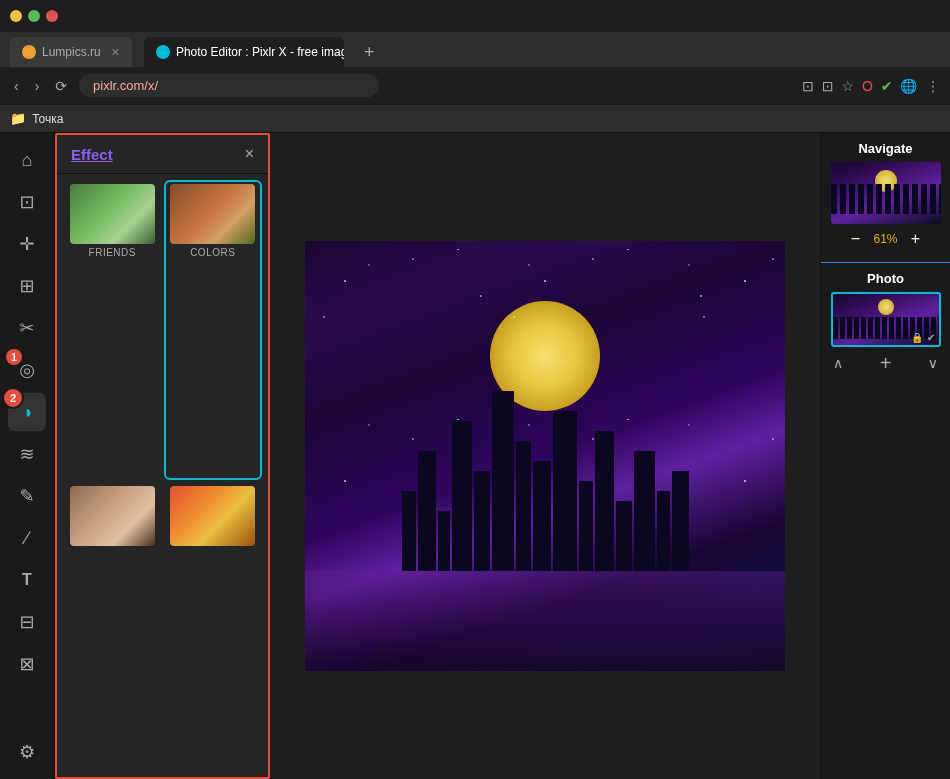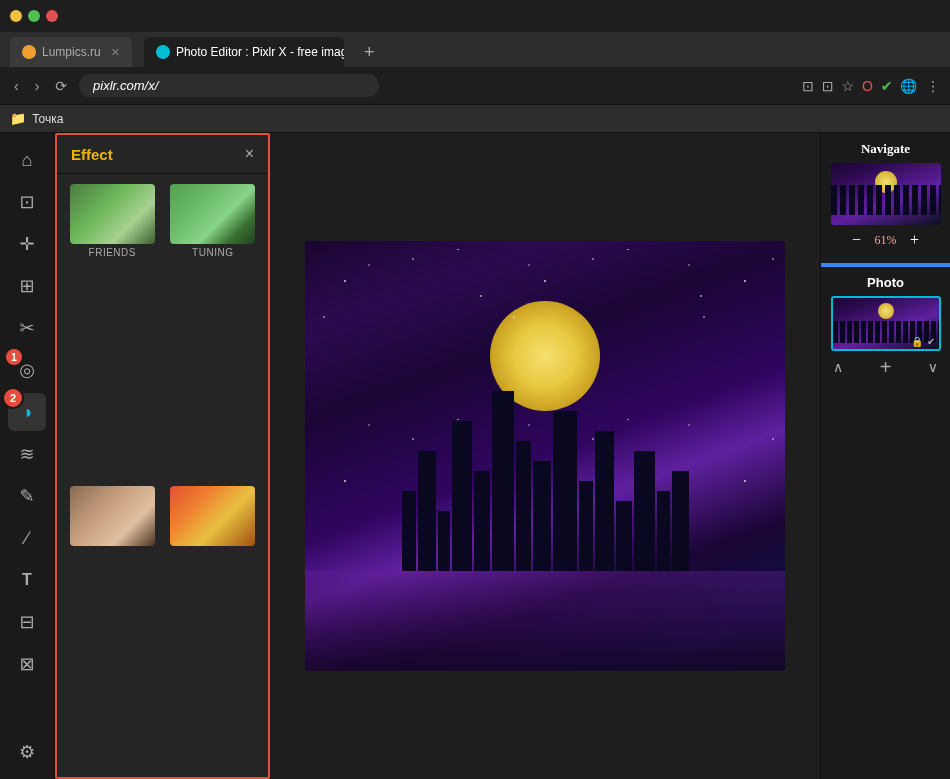--- a/index.html
+++ b/index.html
@@ -53,24 +53,23 @@
     .address-bar {
       display: flex; align-items: center;
       background: #1e1e1e;
       height: 38px;
       padding: 0 10px;
       gap: 8px;
       border-bottom: 1px solid #111;
     }
     .nav-btn { color: #aaa; font-size: 14px; cursor: pointer; padding: 2px 4px; }
     .address-input {
-      flex: 1; background: #2d2d2d; border: none; color: #ffffff;
+      flex: 1; background: #2d2d2d; border: none; color: #fca5a5;
       border-radius: 20px; padding: 4px 14px; font-size: 13px;
       max-width: 300px;
-      font-style: italic;
     }
     .address-icons { display: flex; gap: 8px; align-items: center; margin-left: auto; }
     .addr-icon { color: #aaa; font-size: 14px; cursor: pointer; }
 
     
     .bookmark-bar {
       background: #2d2d2d;
       height: 28px;
       display: flex; align-items: center;
       padding: 0 10px;
@@ -147,21 +146,21 @@
       border-right: 1px solid #111;
       display: flex;
       flex-direction: column;
       flex-shrink: 0;
     }
     .effect-header {
       display: flex; align-items: center; justify-content: space-between;
       padding: 10px 14px;
       border-bottom: 1px solid #111;
     }
-    .effect-title { color: #eab308; font-size: 15px; font-weight: bold; }
+    .effect-title { color: #8b5cf6; font-size: 15px; font-weight: bold; text-decoration: underline; }
     .effect-close { color: #aaa; cursor: pointer; font-size: 16px; }
     .effect-grid {
       display: grid;
       grid-template-columns: 1fr 1fr;
       gap: 6px;
       padding: 8px;
       overflow-y: auto;
       flex: 1;
     }
     .effect-item {
@@ -259,22 +258,21 @@
     .right-panel {
       width: 130px;
       background: #1a1a1a;
       border-left: 1px solid #111;
       display: flex;
       flex-direction: column;
       flex-shrink: 0;
     }
     .navigate-section {
       padding: 8px;
-      border-bottom: 4px solid #3b82f6;
-      font-family: Liberation Serif, serif;
+      border-bottom: 1px solid #3b82f6;
     }
     .section-title { color: #fff; font-size: 13px; font-weight: bold; text-align: center; margin-bottom: 6px; }
     .nav-thumb {
       width: 110px; height: 62px;
       background: linear-gradient(160deg, #1a0530 0%, #2d0a50 20%, #6020a0 60%, #0a1020 100%);
       border-radius: 3px;
       overflow: hidden;
       position: relative;
       margin: 0 auto;
     }
@@ -289,21 +287,21 @@
       position: absolute;
       bottom: 10px; left: 0; right: 0;
       height: 30px;
       background: repeating-linear-gradient(90deg, #0a0820 0px, #0a0820 6px, transparent 6px, transparent 9px);
     }
     .zoom-row {
       display: flex; align-items: center; justify-content: center;
       gap: 8px; padding: 5px 0;
     }
     .zoom-btn { color: #fff; cursor: pointer; font-size: 16px; width: 20px; height: 20px; display: flex; align-items: center; justify-content: center; }
-    .zoom-val { color: #fca5a5; font-size: 12px; }
+    .zoom-val { color: #eab308; font-size: 12px; }
 
     .layers-section { padding: 8px; flex: 1; }
     .layer-thumb {
       width: 110px; height: 55px;
       background: linear-gradient(160deg, #1a0530 0%, #2d0a50 20%, #6020a0 60%, #0a1020 100%);
       border-radius: 3px;
       overflow: hidden;
       position: relative;
       border: 2px solid #00bcd4;
       margin: 0 auto;
@@ -451,26 +449,26 @@
       <span class="effect-title">Effect</span>
       <span class="effect-close">×</span>
     </div>
     <div class="effect-grid">
 
       <div class="effect-item">
         <div class="effect-thumb thumb-friends"></div>
         <span class="effect-label">FRIENDS</span>
       </div>
 
-
-
-      <div class="effect-item">
-        <div class="effect-thumb thumb-tuning"></div>
-        <span class="effect-label">TUNING</span>
-      </div>
+      <div class="effect-item selected">
+        <div class="effect-thumb thumb-colors"></div>
+        <span class="effect-label">COLORS</span>
+      </div>
+
+
 
       <div class="effect-item">
         <div class="effect-thumb thumb-person"></div>
         <span class="effect-label"></span>
       </div>
       <div class="effect-item">
         <div class="effect-thumb thumb-food"></div>
         <span class="effect-label"></span>
       </div>
 

